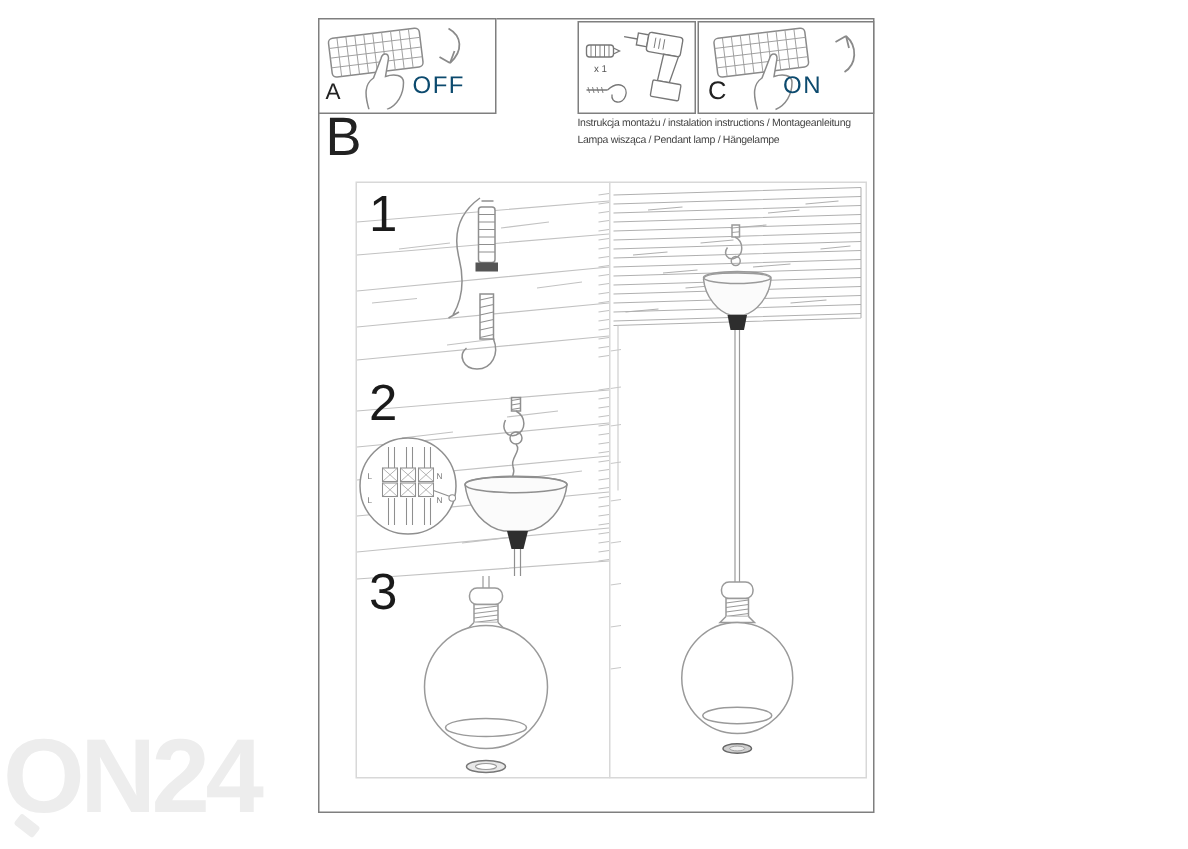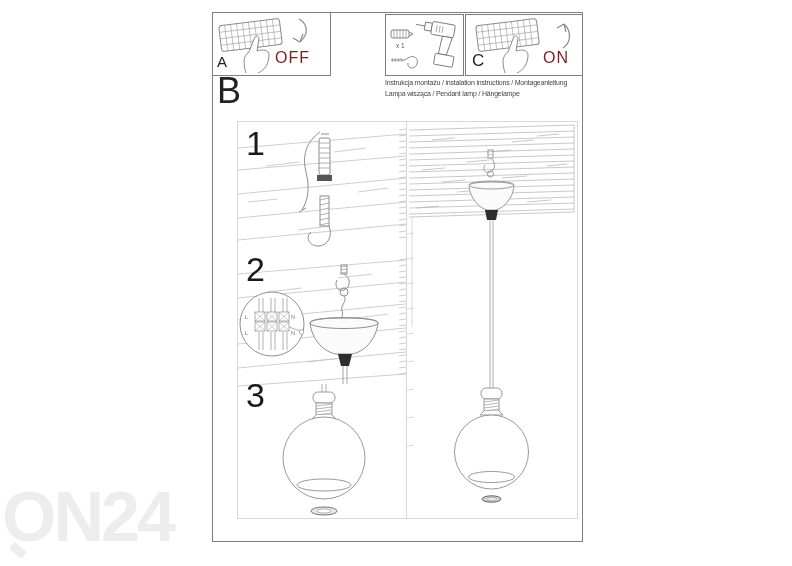--- a/index.html
+++ b/index.html
@@ -9,21 +9,21 @@
              color:#ededed;letter-spacing:-3px;line-height:1;}
   .wm-handle{position:absolute;left:10px;top:546px;width:16px;height:9px;background:#ededed;
              transform:rotate(38deg);border-radius:2px;}
   .doc{position:absolute;left:212px;top:12px;width:371px;height:530px;
        border:1px solid #7f7f7f;background:#fff;box-sizing:border-box;}
   .tbox{position:absolute;border:1px solid #7f7f7f;background:#fff;box-sizing:border-box;}
   .box-a{left:-1px;top:-1px;width:119px;height:64px;}
   .box-tools{left:172px;top:1px;width:79px;height:62px;}
   .box-c{left:252px;top:1px;right:-1px;height:62px;}
   .corner-label{position:absolute;font-size:15px;color:#222;}
-  .state-label{position:absolute;font-size:16px;letter-spacing:1px;color:#7f1d1d;}
+  .state-label{position:absolute;font-size:16px;letter-spacing:1px;color:#0c4a6e;}
   .b-label{position:absolute;left:4px;top:60px;font-size:36px;color:#222;line-height:1;}
   .titles{position:absolute;left:172px;top:64px;width:200px;font-size:7px;
           letter-spacing:-0.2px;color:#444;line-height:11px;white-space:nowrap;}
   .panel{position:absolute;border:1px solid #d8d8d8;background:#fff;box-sizing:border-box;}
   .panel-left{left:24px;top:108px;width:170px;height:398px;}
   .panel-right{left:193px;top:108px;width:172px;height:398px;}
   .step-num{position:absolute;left:8px;font-size:34px;color:#1a1a1a;line-height:1;}
   svg{display:block;}
   .fillsvg{position:absolute;left:0;top:0;}
 </style>
@@ -85,21 +85,21 @@
           <path d="M17,7 L17,33 M23,7 L23,33 M29,7 L29,33 M35,7 L35,33 M41,7 L41,33 M47,7 L47,33 M53,7 L53,33 M59,7 L59,33 M65,7 L65,33" stroke="#9a9a9a" stroke-width="0.6" fill="none"></path>
           <path d="M11,13.5 L72,13.5 M11,20 L72,20 M11,26.5 L72,26.5" stroke="#9a9a9a" stroke-width="0.6" fill="none"></path>
         </g>
         <path d="M39,58 C36,48 36,41 42,37 L47,24 C48,20 52,20 52,24 L50,36 C56,34 62,35 62,40 C62,48 58,55 51,58" fill="#fff" stroke="#8a8a8a" stroke-width="1"></path>
         <g stroke="#8a8a8a" stroke-width="1.2" fill="none">
           <path d="M97,33 C105,28 106,16 98,9"></path>
           <path d="M98,9 L100,17 M98,9 L91,13"></path>
         </g>
       </svg>
       <span class="corner-label" style="left:6px;top:36px;font-size:17px;">C</span>
-      <span class="state-label" style="left:77px;top:34px;">ON</span>
+      <span class="state-label" style="left:56px;top:34px;">ON</span>
     </div>
 
     <div class="b-label">B</div>
 
     <div class="titles">
       <div>Instrukcja montażu / instalation instructions / Montageanleitung</div>
       <div>Lampa wisząca / Pendant lamp / Hängelampe</div>
     </div>
 
     <div class="panel panel-left">

